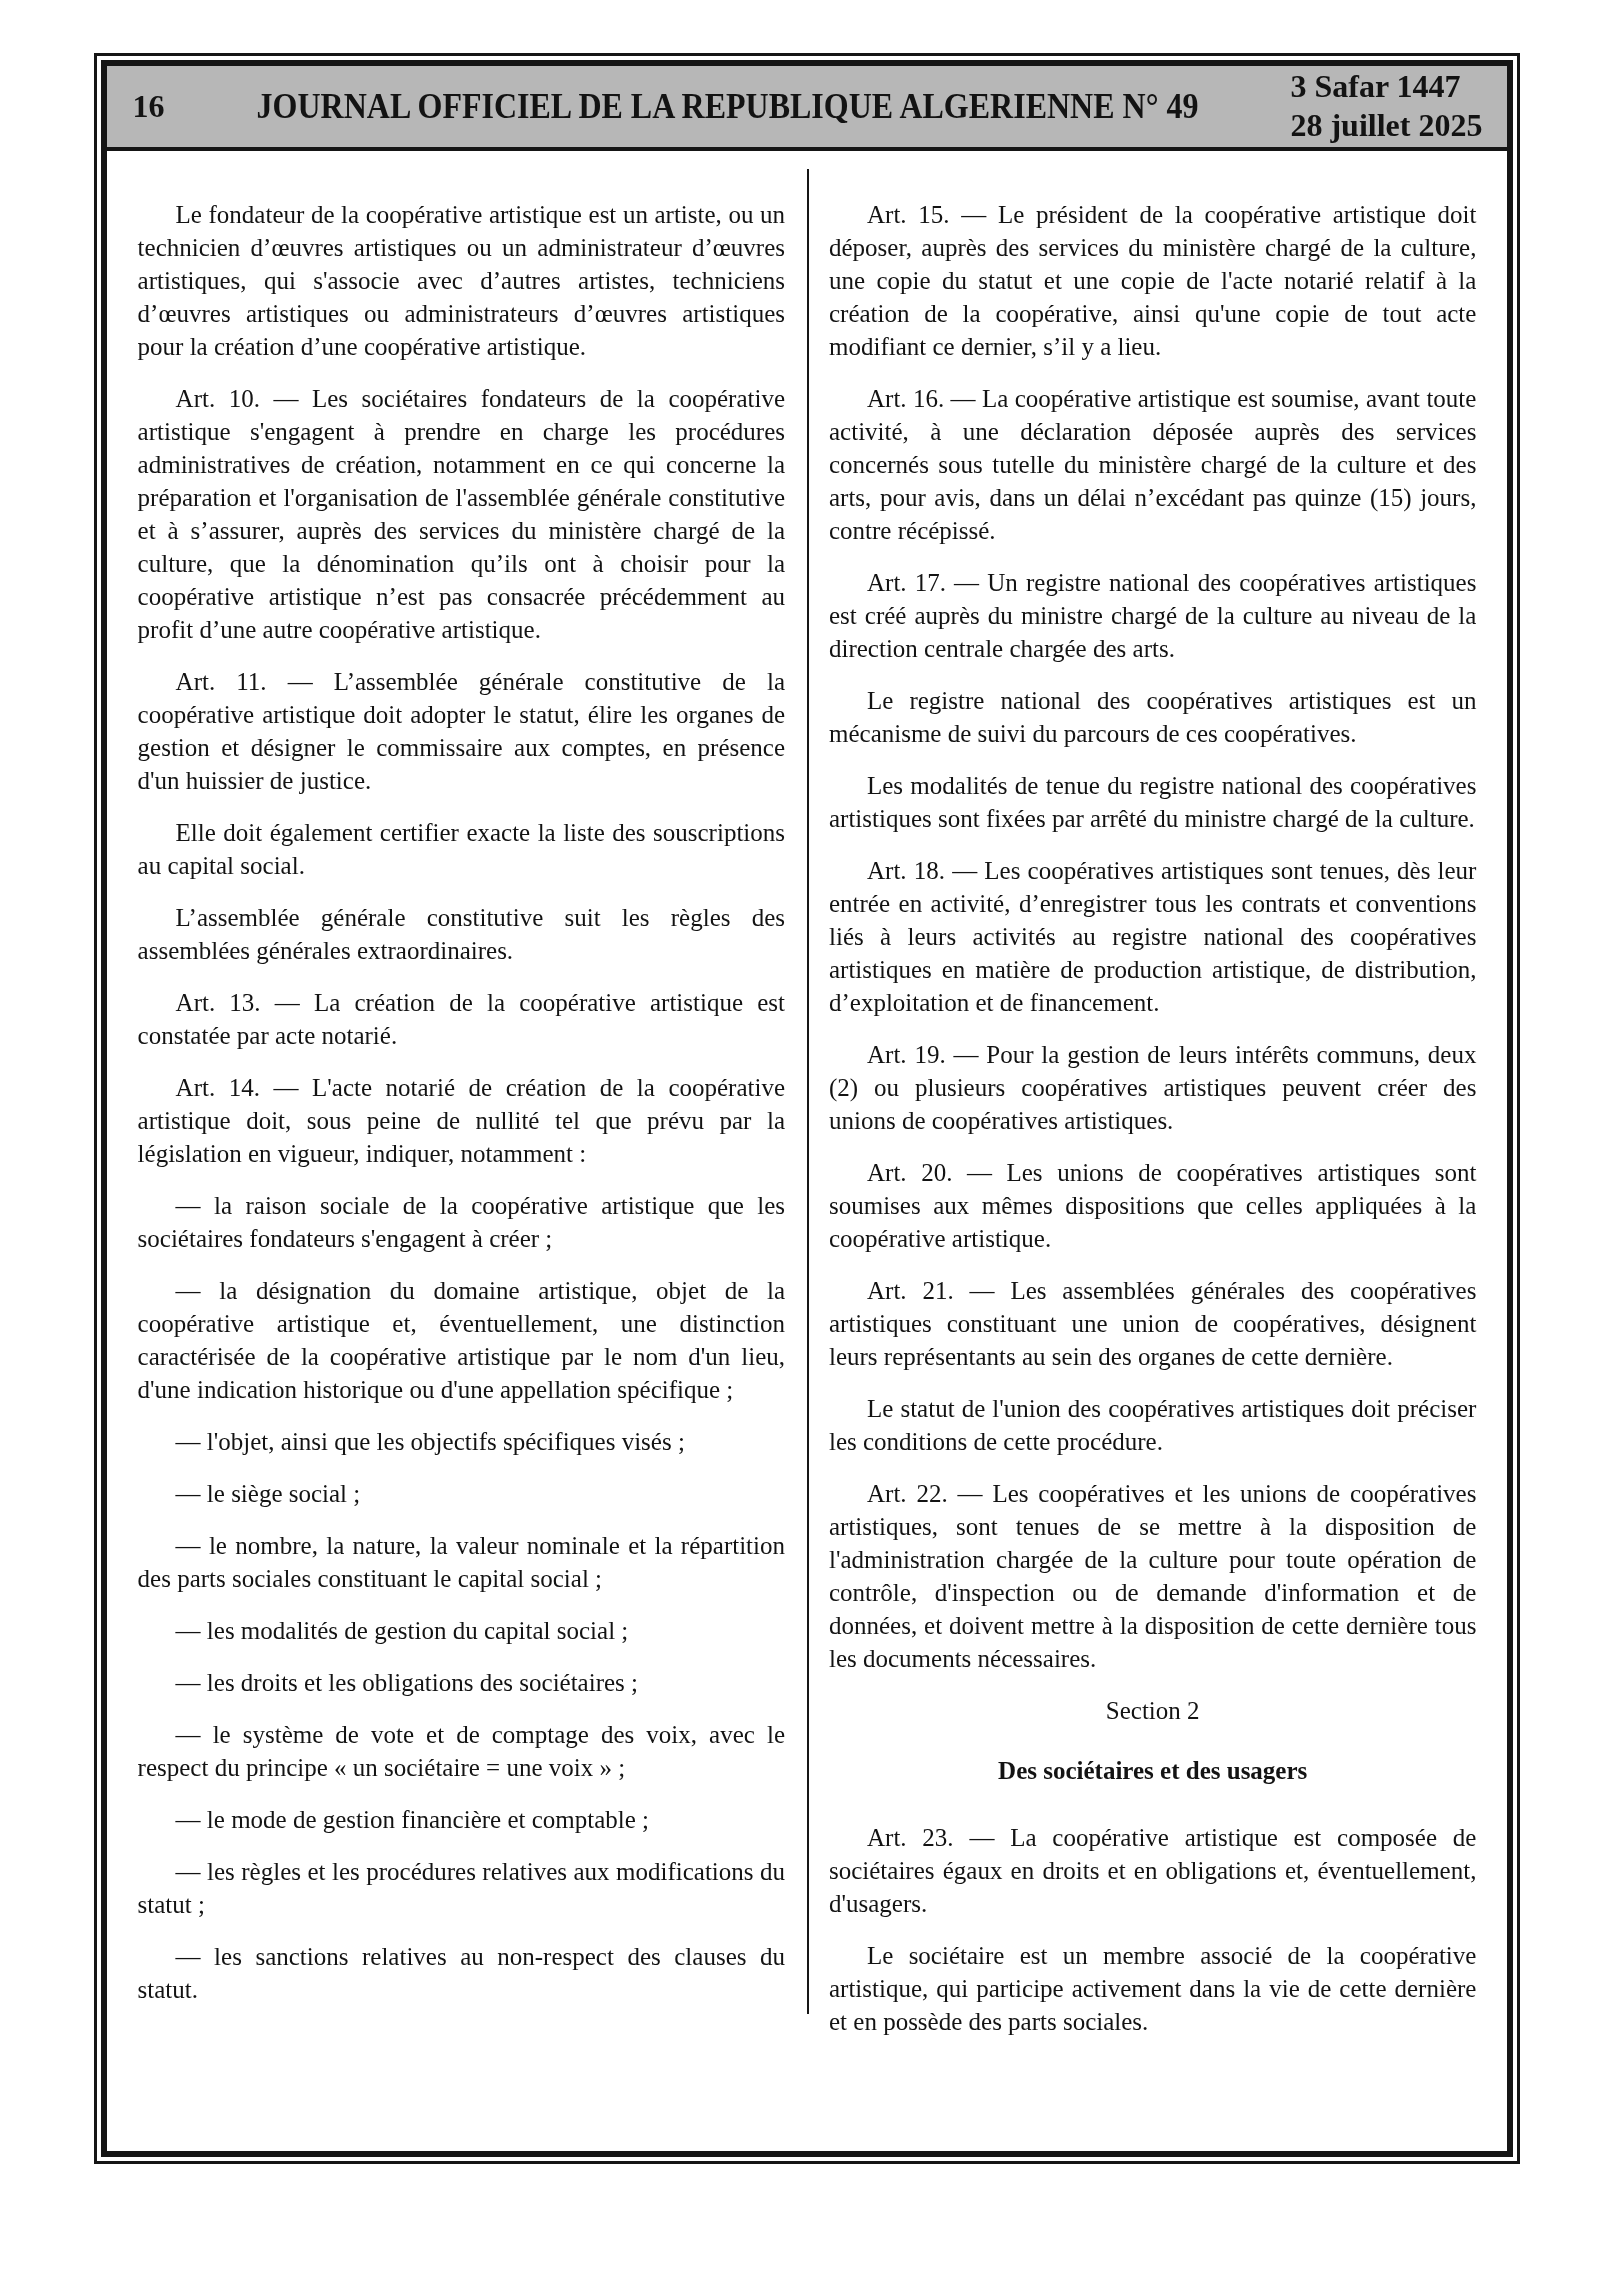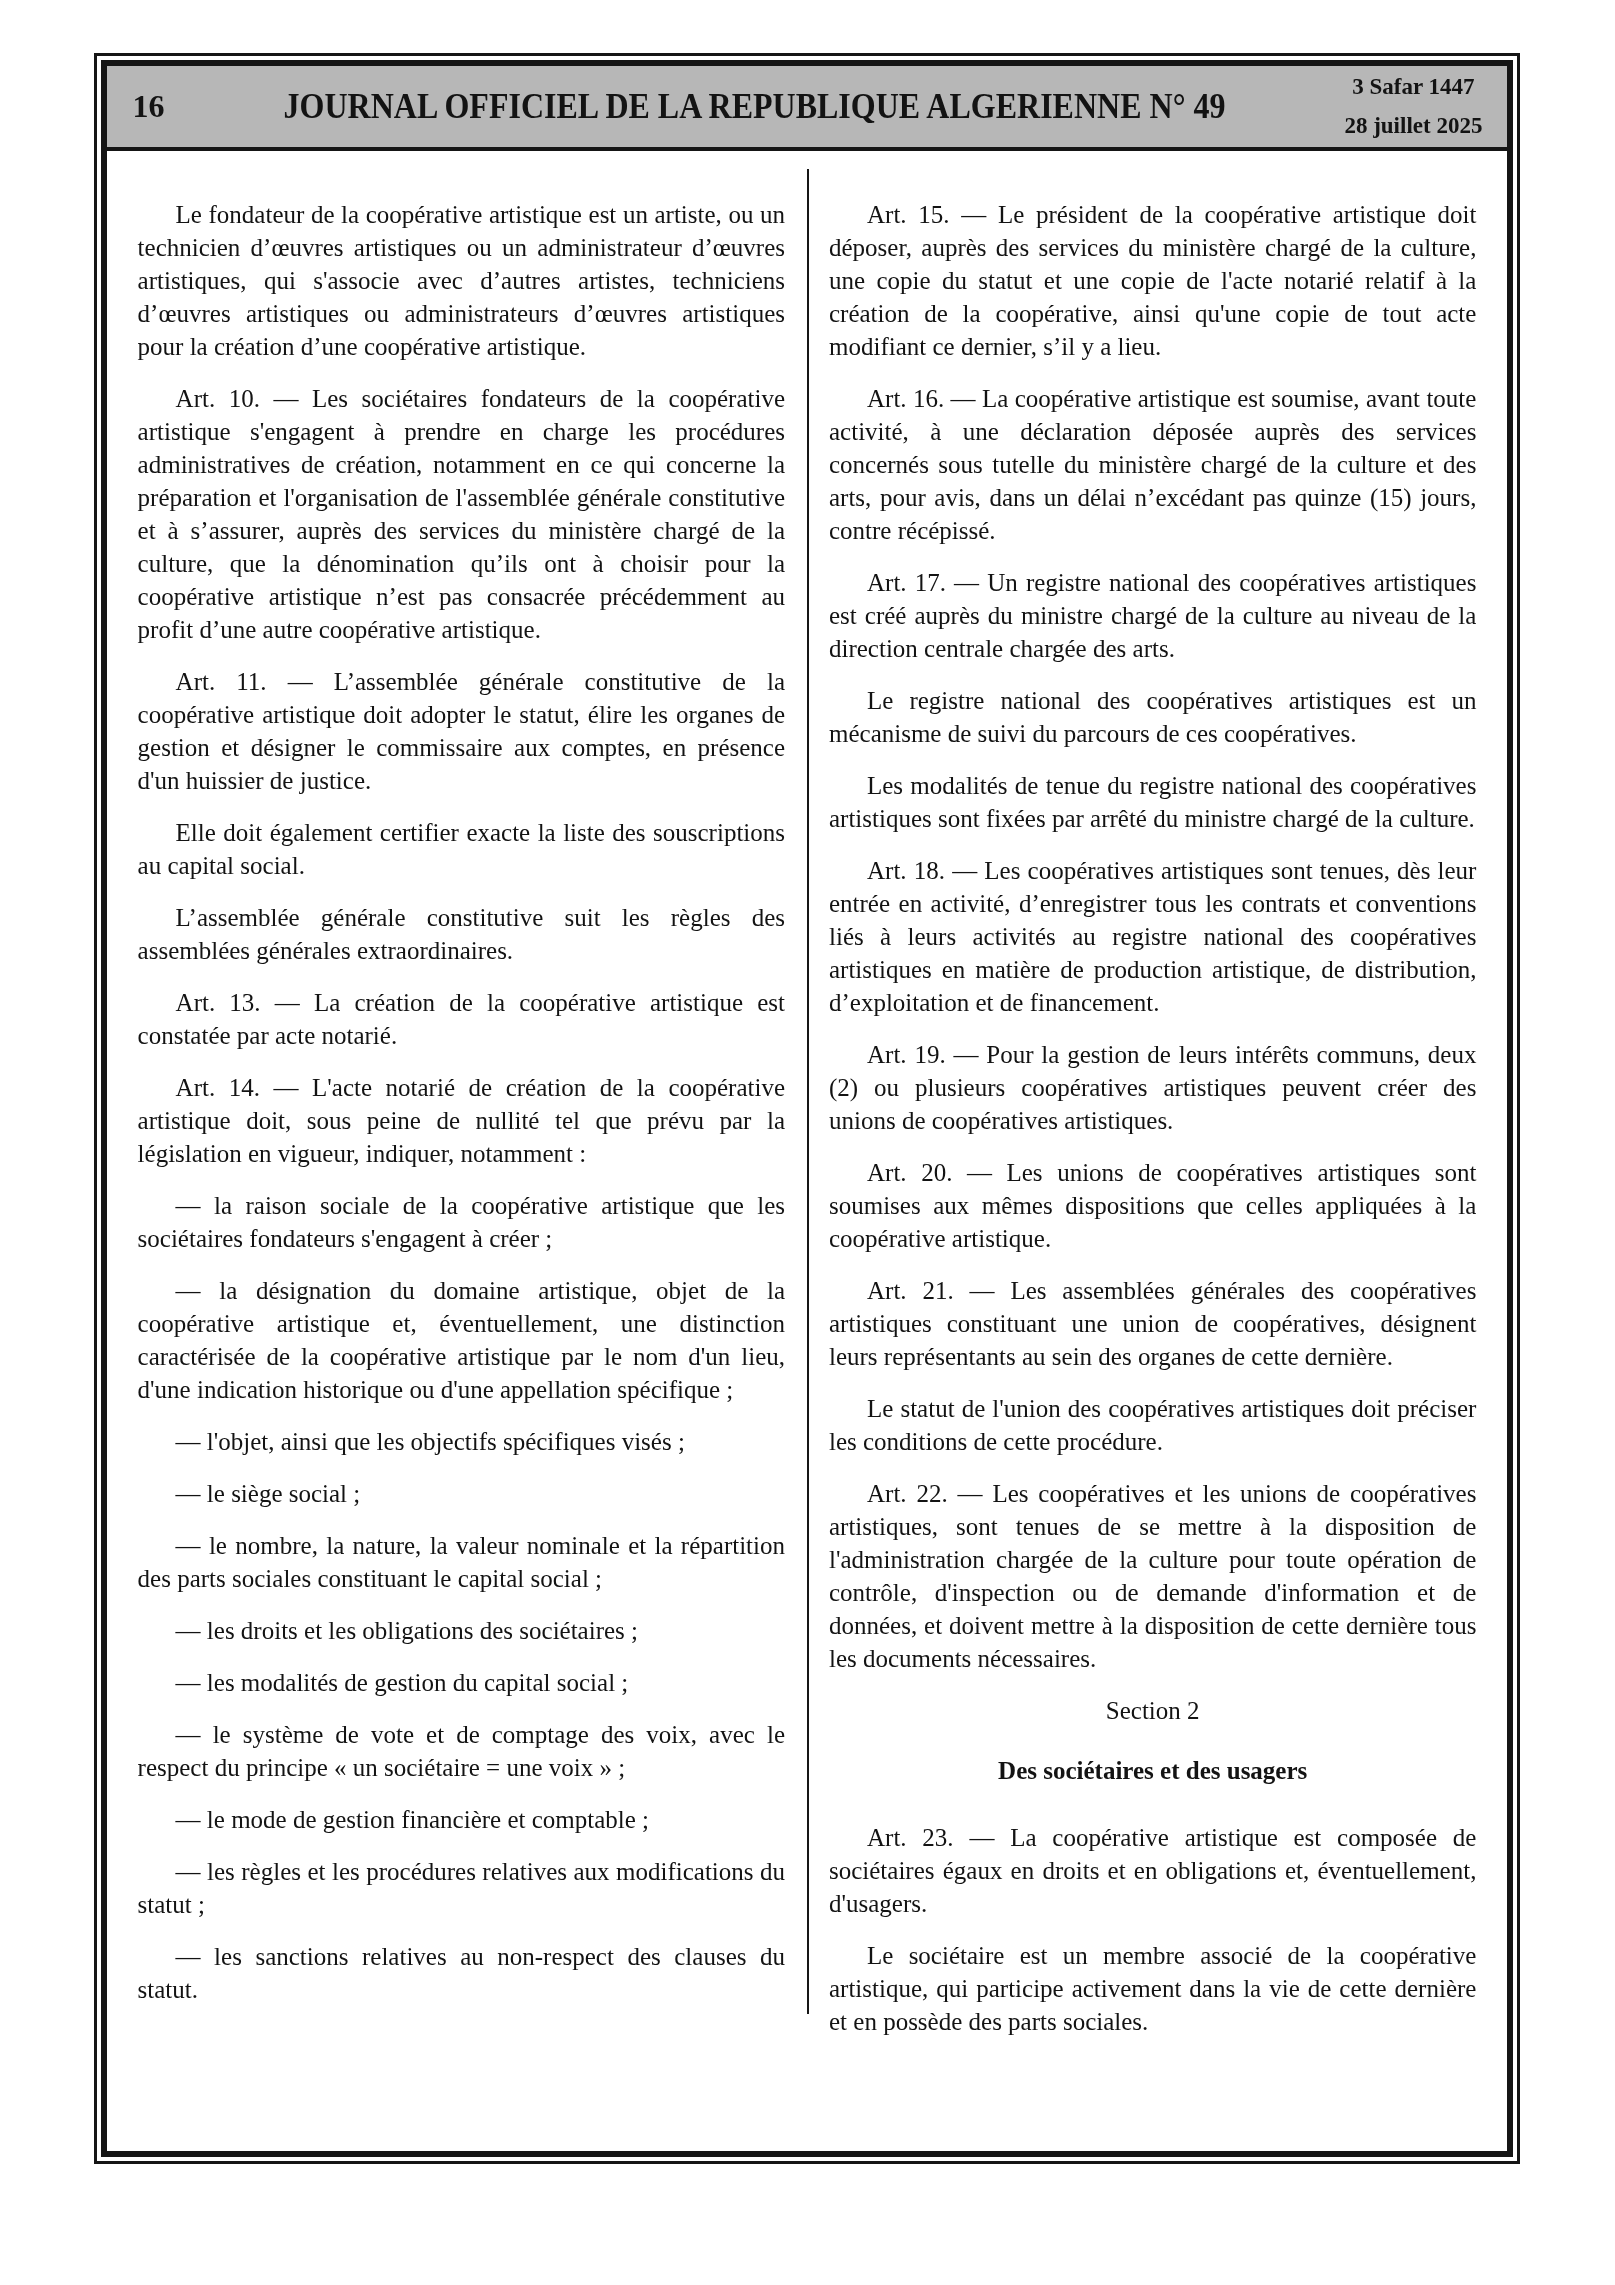--- a/index.html
+++ b/index.html
@@ -50,22 +50,22 @@
     flex: 1 1 auto;
     text-align: center;
     font-size: 32px;
     font-weight: bold;
     letter-spacing: 0px;
     transform: scaleY(1.12);
   }
   .header-dates {
     flex: 0 0 auto;
     padding-right: 25px;
-    text-align: center;
-    font-size: 23px;
+    text-align: left;
+    font-size: 32px;
     font-weight: bold;
     line-height: 39px;
   }
   .columns {
     position: relative;
     padding: 47px 31px 0 31px;
   }
   .col-divider {
     position: absolute;
     left: 50%;
@@ -129,22 +129,22 @@
             <p>Art. 11. — L’assemblée générale constitutive de la coopérative artistique doit adopter le statut, élire les organes de gestion et désigner le commissaire aux comptes, en présence d'un huissier de justice.</p>
             <p>Elle doit également certifier exacte la liste des souscriptions au capital social.</p>
             <p>L’assemblée générale constitutive suit les règles des assemblées générales extraordinaires.</p>
             <p>Art. 13. — La création de la coopérative artistique est constatée par acte notarié.</p>
             <p>Art. 14. — L'acte notarié de création de la coopérative artistique doit, sous peine de nullité tel que prévu par la législation en vigueur, indiquer, notamment :</p>
             <p>— la raison sociale de la coopérative artistique que les sociétaires fondateurs s'engagent à créer ;</p>
             <p>— la désignation du domaine artistique, objet de la coopérative artistique et, éventuellement, une distinction caractérisée de la coopérative artistique par le nom d'un lieu, d'une indication historique ou d'une appellation spécifique ;</p>
             <p>— l'objet, ainsi que les objectifs spécifiques visés ;</p>
             <p>— le siège social ;</p>
             <p>— le nombre, la nature, la valeur nominale et la répartition des parts sociales constituant le capital social ;</p>
+            <p>— les modalités de gestion du capital social ;</p>
             <p>— les droits et les obligations des sociétaires ;</p>
-            <p>— les modalités de gestion du capital social ;</p>
             <p>— le système de vote et de comptage des voix, avec le respect du principe « un sociétaire = une voix » ;</p>
             <p>— le mode de gestion financière et comptable ;</p>
             <p>— les règles et les procédures relatives aux modifications du statut ;</p>
             <p>— les sanctions relatives au non-respect des clauses du statut.</p>
           </div>
 
           <div class="col">
             <p>Art. 15. — Le président de la coopérative artistique doit déposer, auprès des services du ministère chargé de la culture, une copie du statut et une copie de l'acte notarié relatif à la création de la coopérative, ainsi qu'une copie de tout acte modifiant ce dernier, s’il y a lieu.</p>
             <p>Art. 16. — La coopérative artistique est soumise, avant toute activité, à une déclaration déposée auprès des services concernés sous tutelle du ministère chargé de la culture et des arts, pour avis, dans un délai n’excédant pas quinze (15) jours, contre récépissé.</p>
             <p>Art. 17. — Un registre national des coopératives artistiques est créé auprès du ministre chargé de la culture au niveau de la direction centrale chargée des arts.</p>

